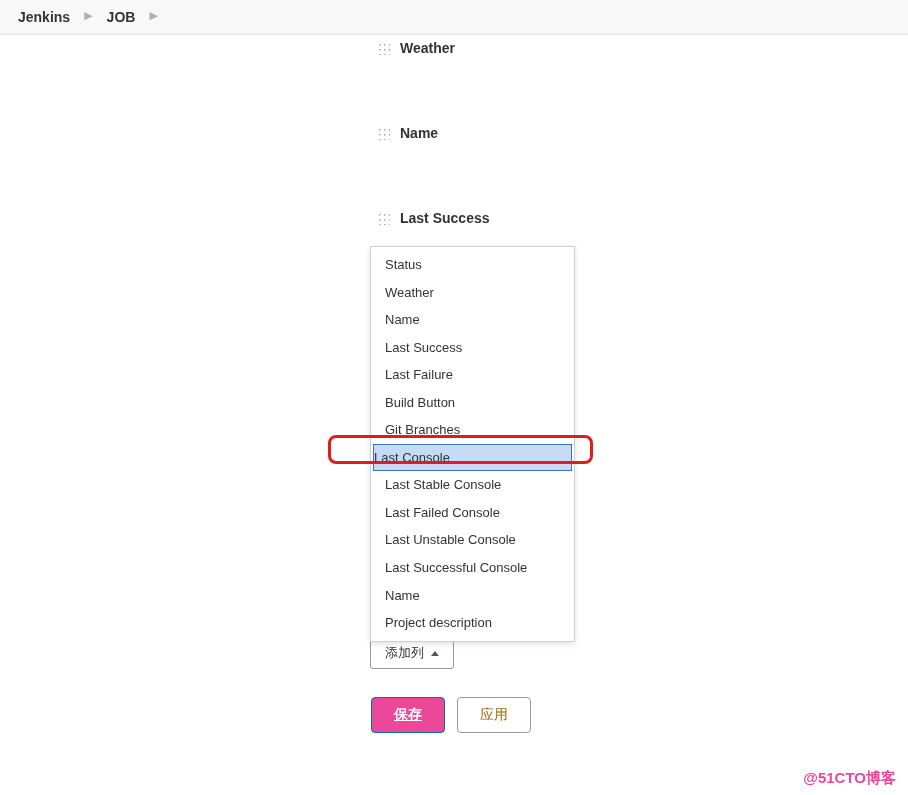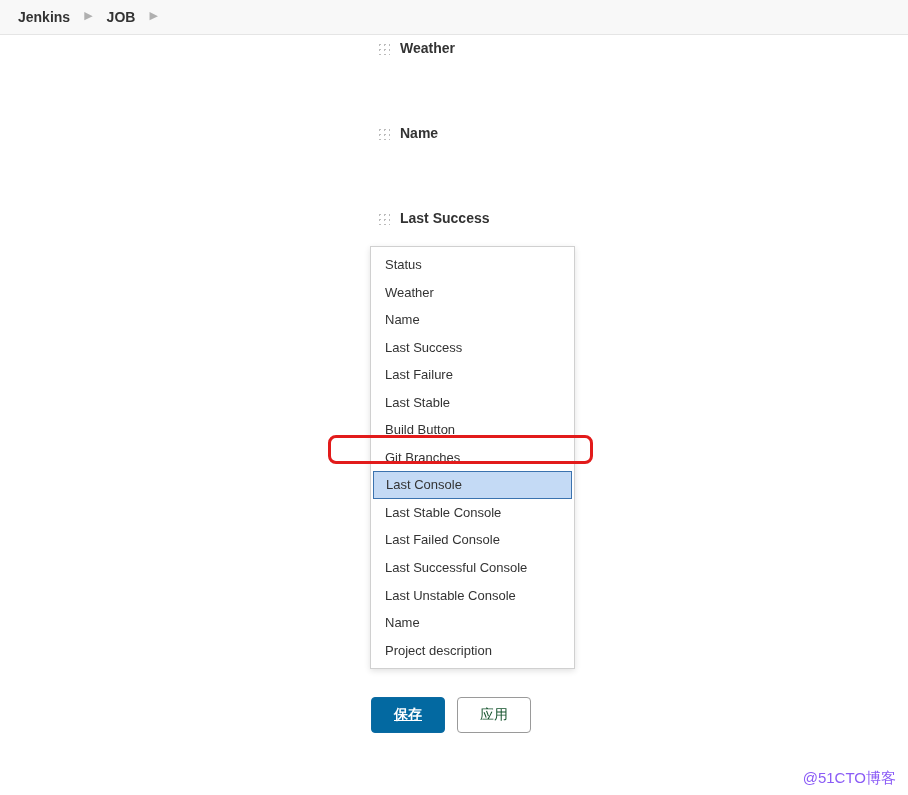--- a/index.html
+++ b/index.html
@@ -78,21 +78,21 @@
       padding: 5px 14px;
       font-size: 13px;
       color: #333;
       cursor: pointer;
       line-height: 1.35;
     }
     .dropdown-item.selected {
       background: #c4daf5;
       border: 1px solid #3b73af;
       margin: 0 2px;
-      padding: 4px 12px;
+      padding: 4px 0;
     }
     .highlight-box {
       position: absolute;
       left: 328px;
       top: 435px;
       width: 265px;
       height: 29px;
       border: 3px solid #e21b1b;
       border-radius: 8px;
       z-index: 5;
@@ -127,37 +127,38 @@
       gap: 12px;
     }
     .btn {
       border-radius: 4px;
       font-size: 14px;
       padding: 8px 22px;
       cursor: pointer;
       font-family: inherit;
     }
     .btn-primary {
-      background: #0369a1;
+      background: #ec4899;
       color: #fff;
       border: 1px solid #0b6aa2;
       font-weight: bold;
       text-decoration: underline;
     }
     .btn-secondary {
       background: #fff;
-      color: #14532d;
+      color: #a16207;
       border: 1px solid #9a9a9a;
     }
     .watermark {
       position: absolute;
       right: 12px;
       bottom: 7px;
-      color: #8b5cf6;
+      color: #ec4899;
       font-size: 15px;
+      font-weight: bold;
     }
   </style>
 </head>
 <body>
 
 <div class="breadcrumb">
   <span class="breadcrumb-item">Jenkins</span>
   <span class="breadcrumb-sep">▶</span>
   <span class="breadcrumb-item">JOB</span>
   <span class="breadcrumb-sep">▶</span>
@@ -179,28 +180,27 @@
     <span class="drag-handle"></span>
     <span class="column-label">Last Success</span>
   </div>
 
   <div class="dropdown" id="dropdown">
       <div class="dropdown-item">Status</div>
       <div class="dropdown-item">Weather</div>
       <div class="dropdown-item">Name</div>
       <div class="dropdown-item">Last Success</div>
       <div class="dropdown-item">Last Failure</div>
-      <div class="dropdown-item">Last Stable</div>
       <div class="dropdown-item">Build Button</div>
       <div class="dropdown-item">Git Branches</div>
       <div class="dropdown-item selected">Last Console</div>
       <div class="dropdown-item">Last Stable Console</div>
       <div class="dropdown-item">Last Failed Console</div>
+      <div class="dropdown-item">Last Unstable Console</div>
       <div class="dropdown-item">Last Successful Console</div>
-      <div class="dropdown-item">Last Unstable Console</div>
       <div class="dropdown-item">Name</div>
       <div class="dropdown-item">Project description</div>
     </div>
 
   <div class="highlight-box"></div>
 
   <button class="add-column-btn">
     <span>添加列</span>
     <span class="caret-up"></span>
   </button>

